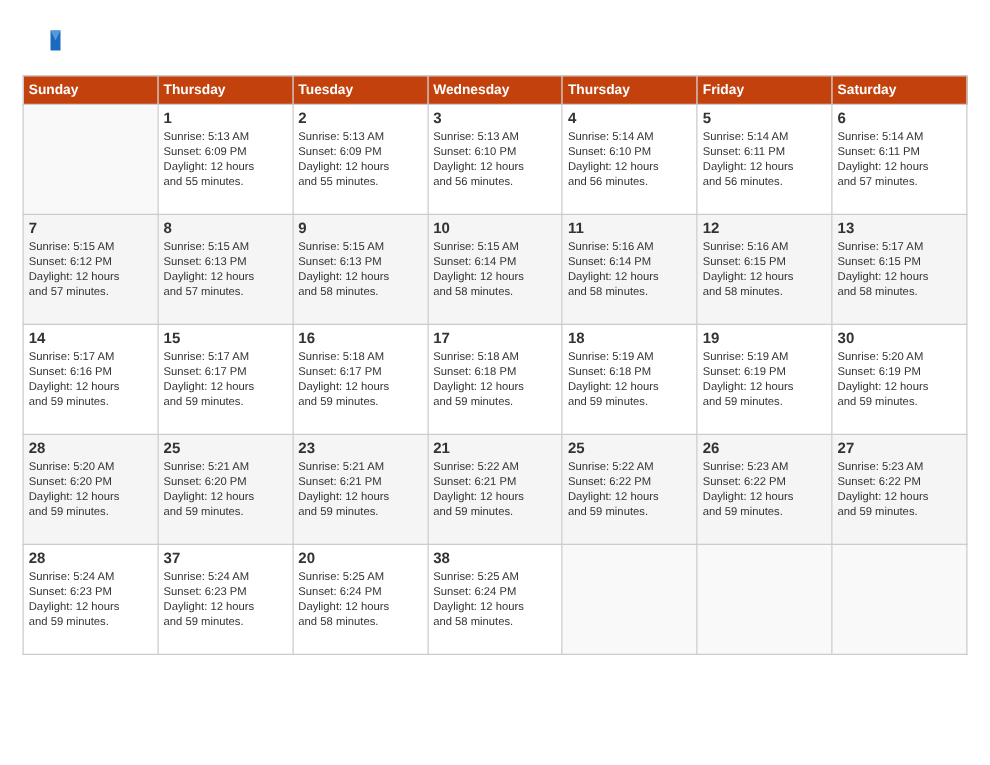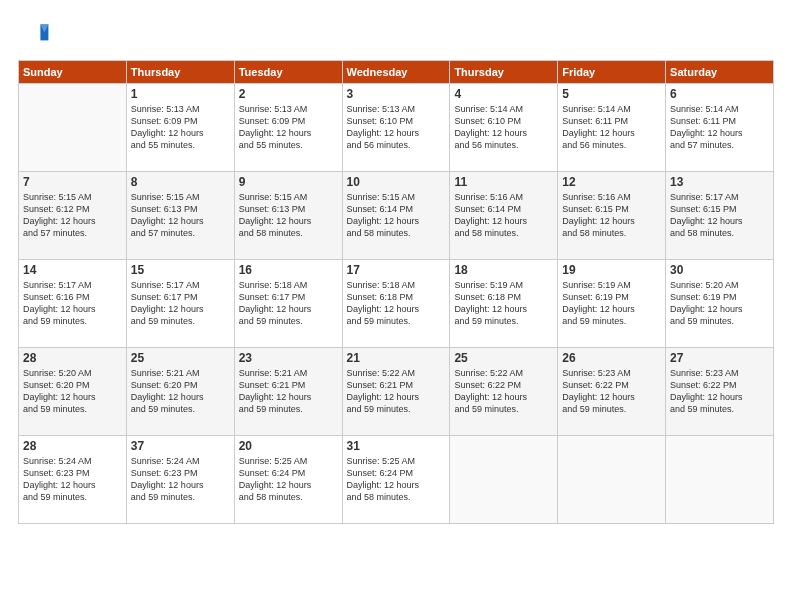--- a/index.html
+++ b/index.html
@@ -339,21 +339,21 @@
 and 59 minutes.</div>
           </td>
           <td>
             <div class="day-number">20</div>
             <div class="day-info" style="white-space: pre-line;">Sunrise: 5:25 AM
 Sunset: 6:24 PM
 Daylight: 12 hours
 and 58 minutes.</div>
           </td>
           <td>
-            <div class="day-number">31</div>
+            <div class="day-number">38</div>
             <div class="day-info" style="white-space: pre-line;">Sunrise: 5:25 AM
 Sunset: 6:24 PM
 Daylight: 12 hours
 and 58 minutes.</div>
           </td>
           <td class="empty"></td>
           <td class="empty"></td>
           <td class="empty"></td>
         </tr>
       </tbody>

